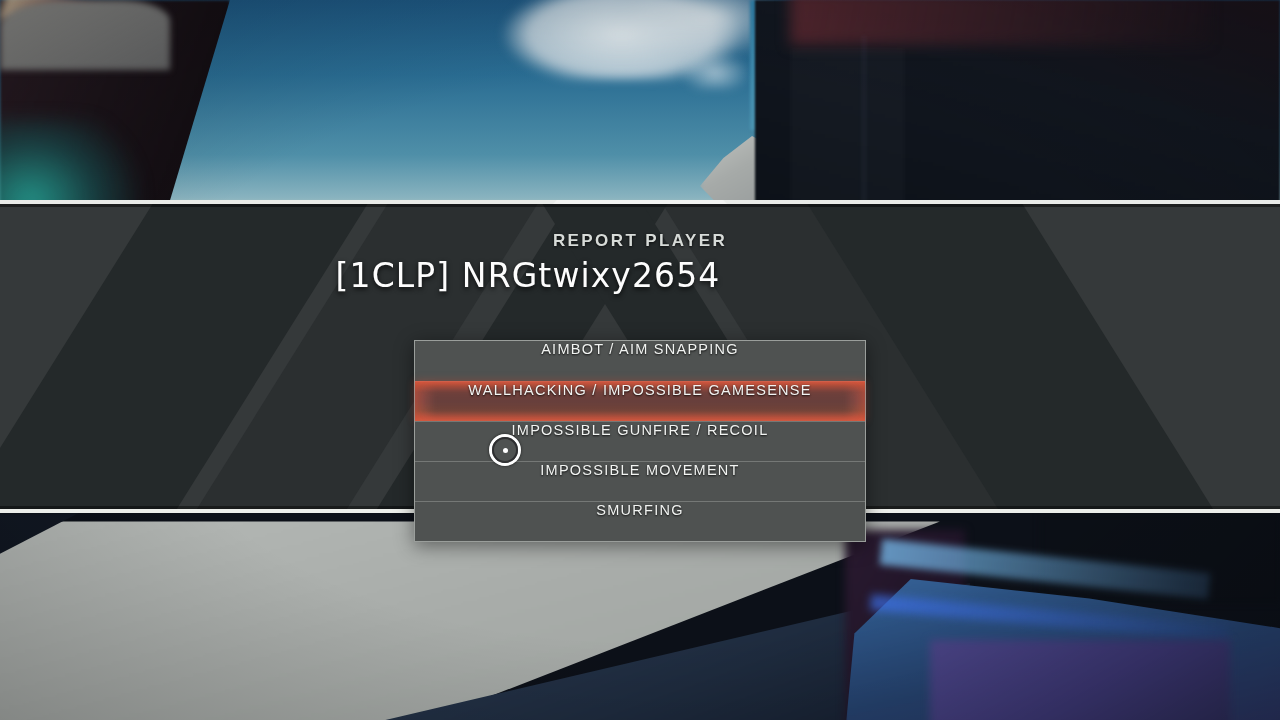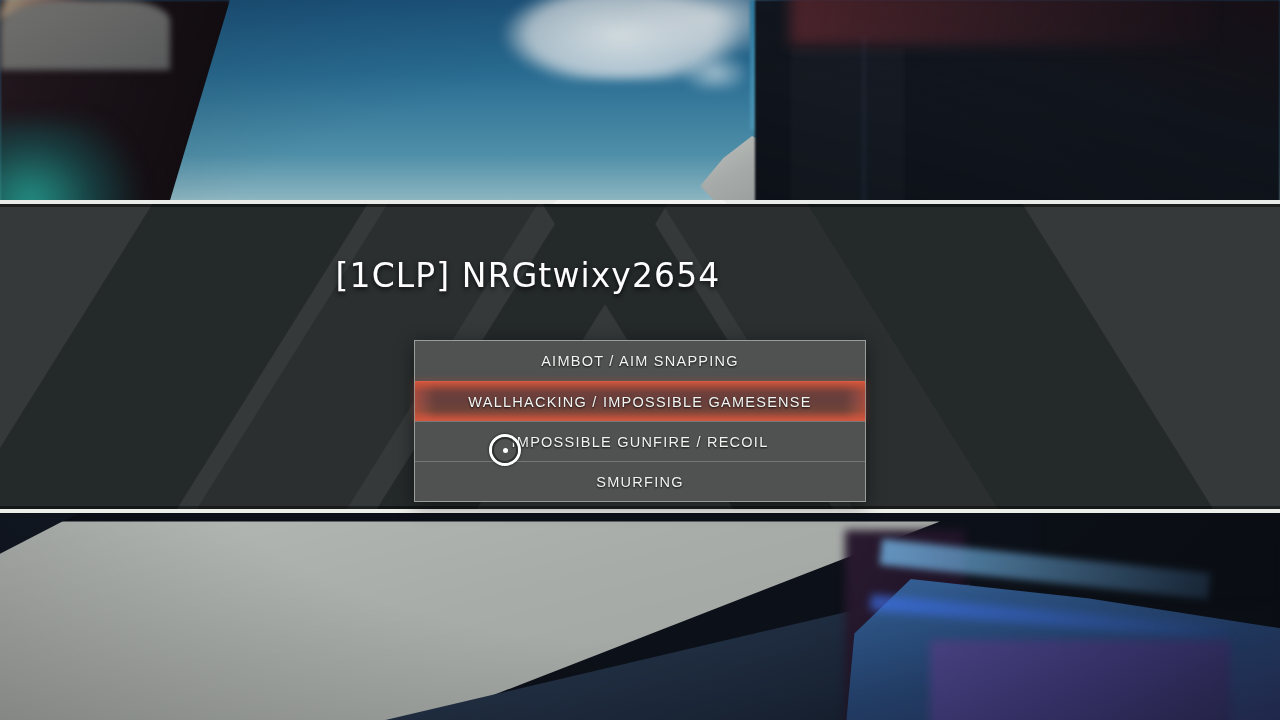--- a/index.html
+++ b/index.html
@@ -215,21 +215,21 @@
     position:absolute; left:414px; top:340px;
     width:452px;
     border:1px solid #9a9e9b;
     background:#4e5150;
     box-shadow:0 4px 18px rgba(0,0,0,.45);
     z-index:6;
   }
   .menu-item {
     position:relative;
     height:40px;
-    display:flex; align-items:center; justify-content:center;
+    display:flex; align-items:flex-start; justify-content:center;
     color:#f2f4f2;
     font-size:14.5px;
     letter-spacing:1.25px;
     font-weight:500;
     background:#4f5251;
     border-top:1px solid #757876;
     text-shadow:0 1px 2px rgba(0,0,0,.85);
     white-space:nowrap;
     font-family:"Liberation Sans", sans-serif;
   }
@@ -336,32 +336,36 @@
     <div class="chev b"></div>
     <div class="chev d"></div>
     <div class="chev c"></div>
 
     <div class="band-inner-edge-top"></div>
     <div class="band-inner-edge-bottom"></div>
     <div class="band-top-border"></div>
     <div class="band-top-notch"></div>
     <div class="band-bottom-border"></div>
 
+    <div class="report-title">REPORT PLAYER</div>
     <div class="player-name">[1CLP] NRGtwixy2654</div>
   </div>
 
   <div class="menu-panel" id="menu-panel">
       <div class="menu-item">
         <span class="label">AIMBOT / AIM SNAPPING</span>
       </div>
       <div class="menu-item selected">
         <span class="label">WALLHACKING / IMPOSSIBLE GAMESENSE</span>
       </div>
       <div class="menu-item">
         <span class="label">IMPOSSIBLE GUNFIRE / RECOIL</span>
+      </div>
+      <div class="menu-item">
+        <span class="label">IMPOSSIBLE MOVEMENT</span>
       </div>
       <div class="menu-item">
         <span class="label">SMURFING</span>
       </div>
     </div>
 
   <div class="cursor" style="left: 489px; top: 434px;">
     <div class="ring-outer"></div>
     <div class="ring-inner"></div>
     <div class="dot"></div>

